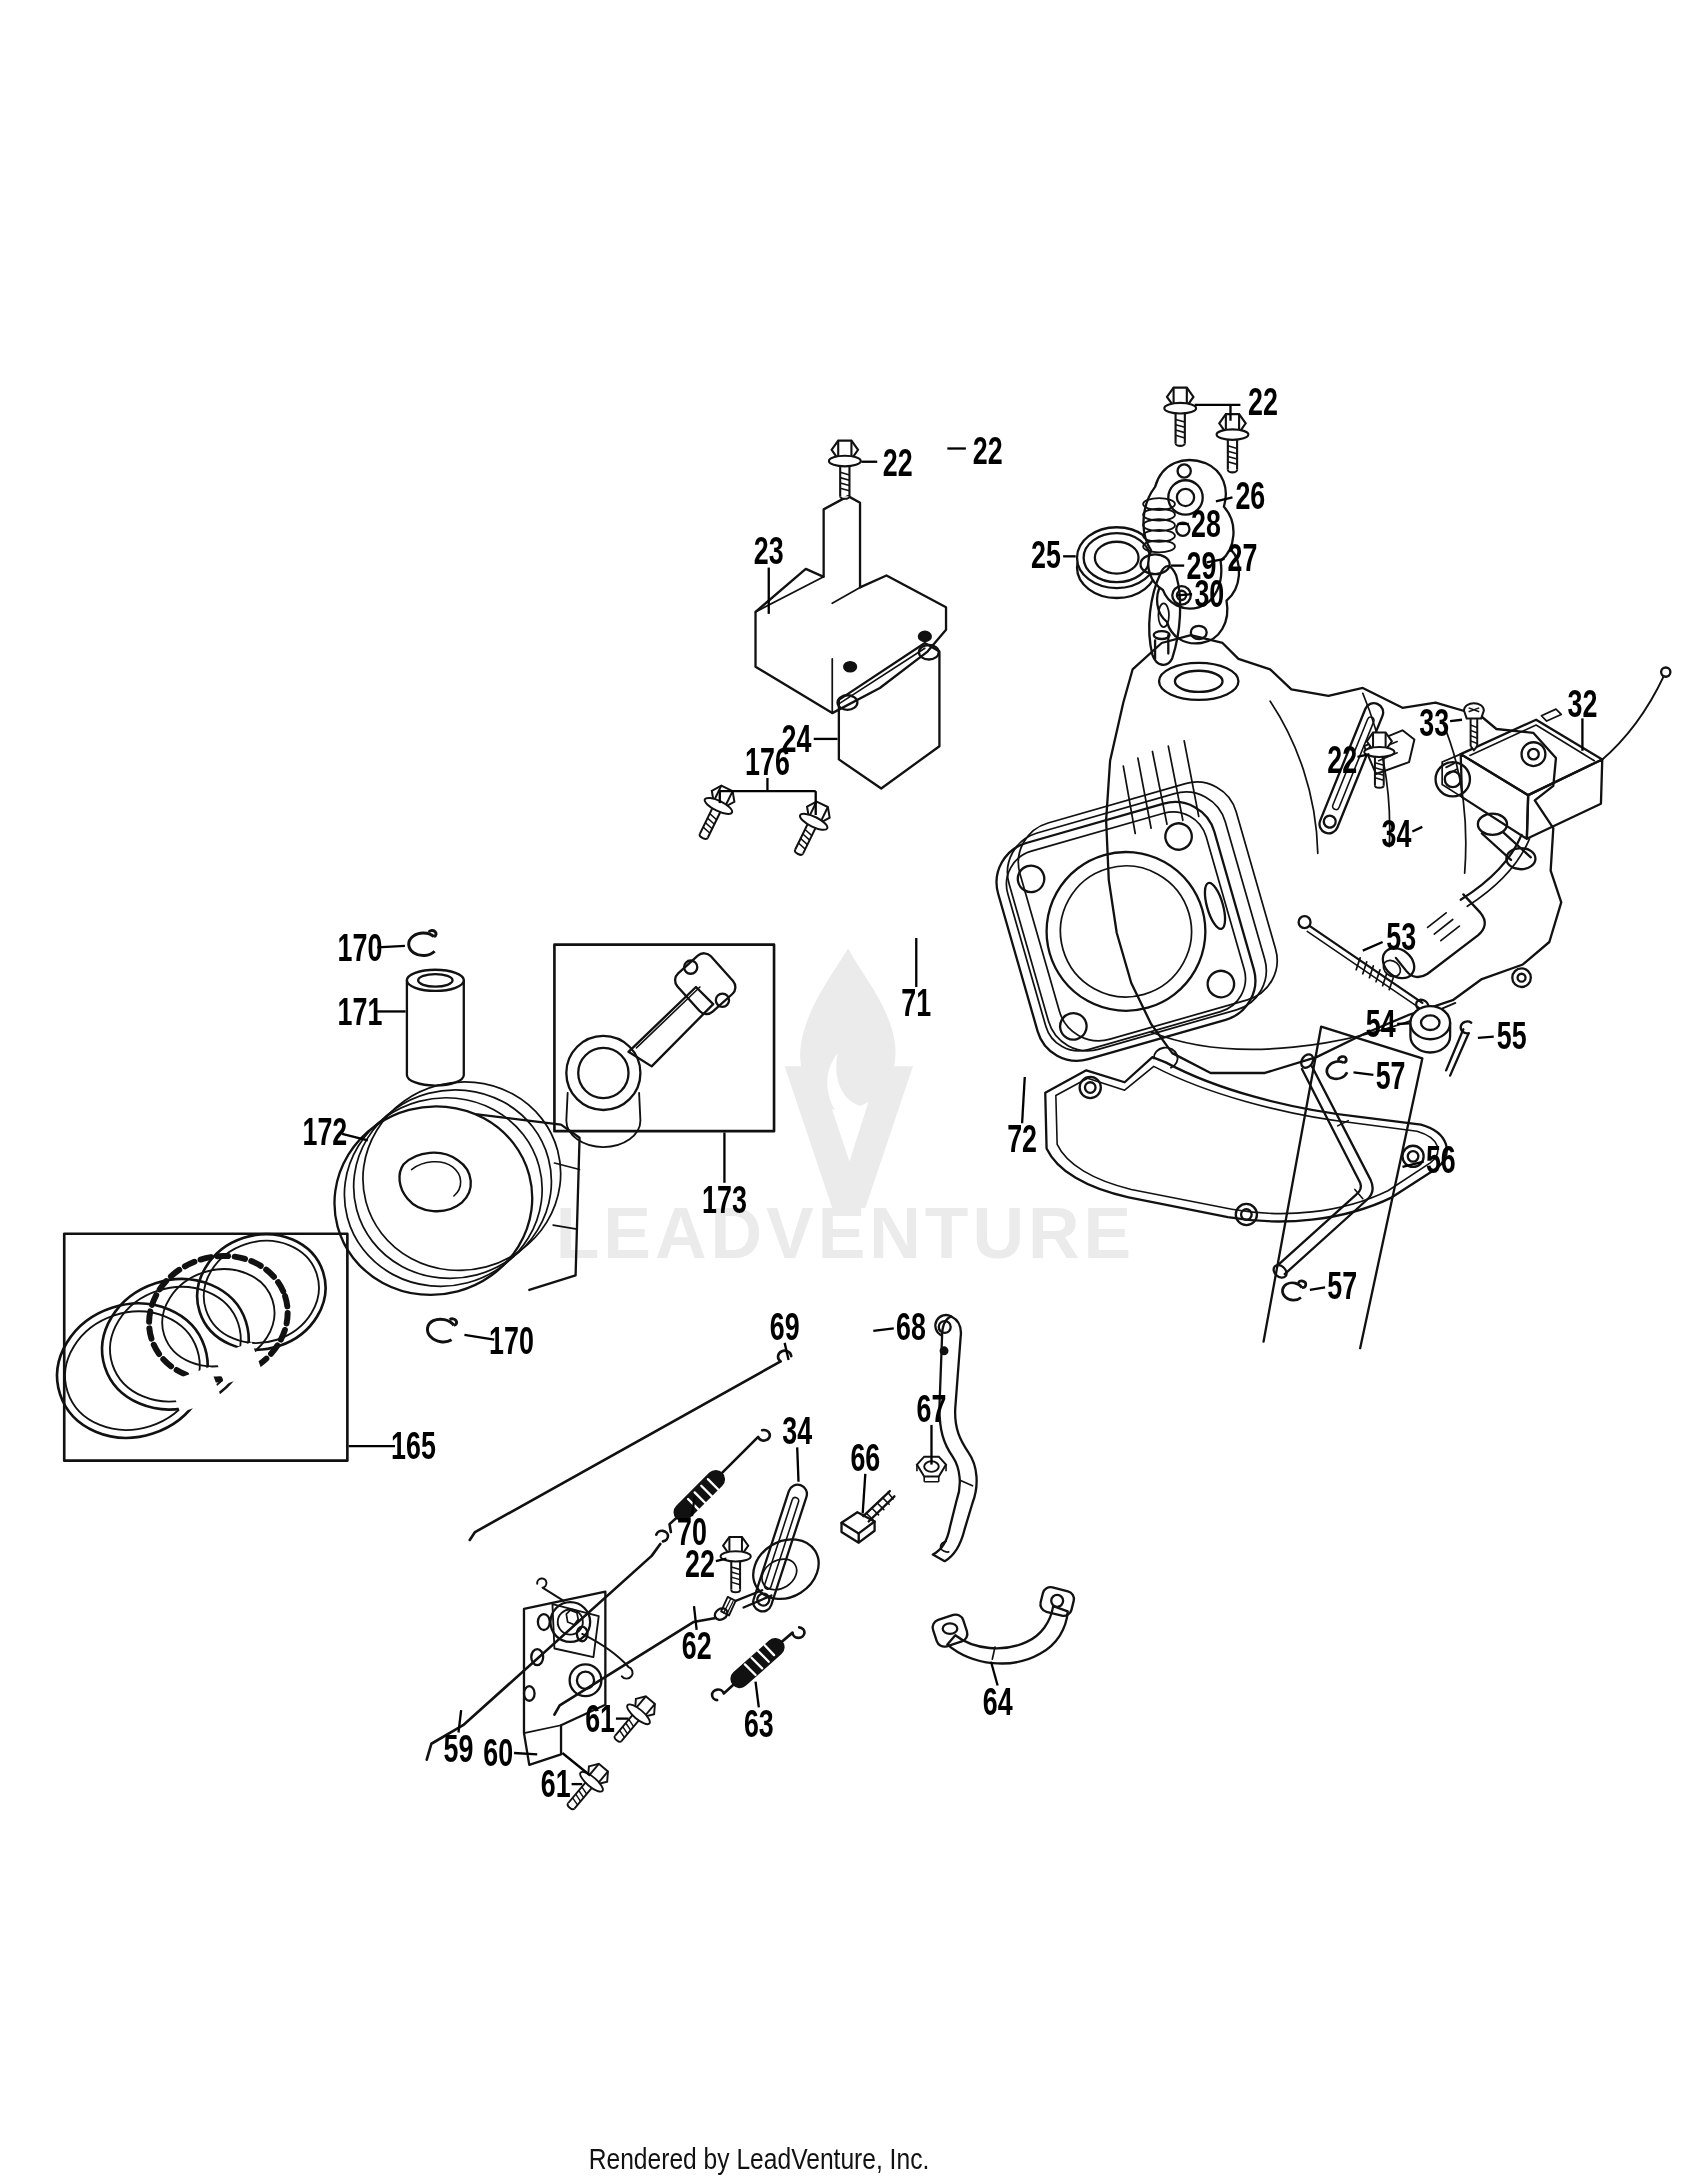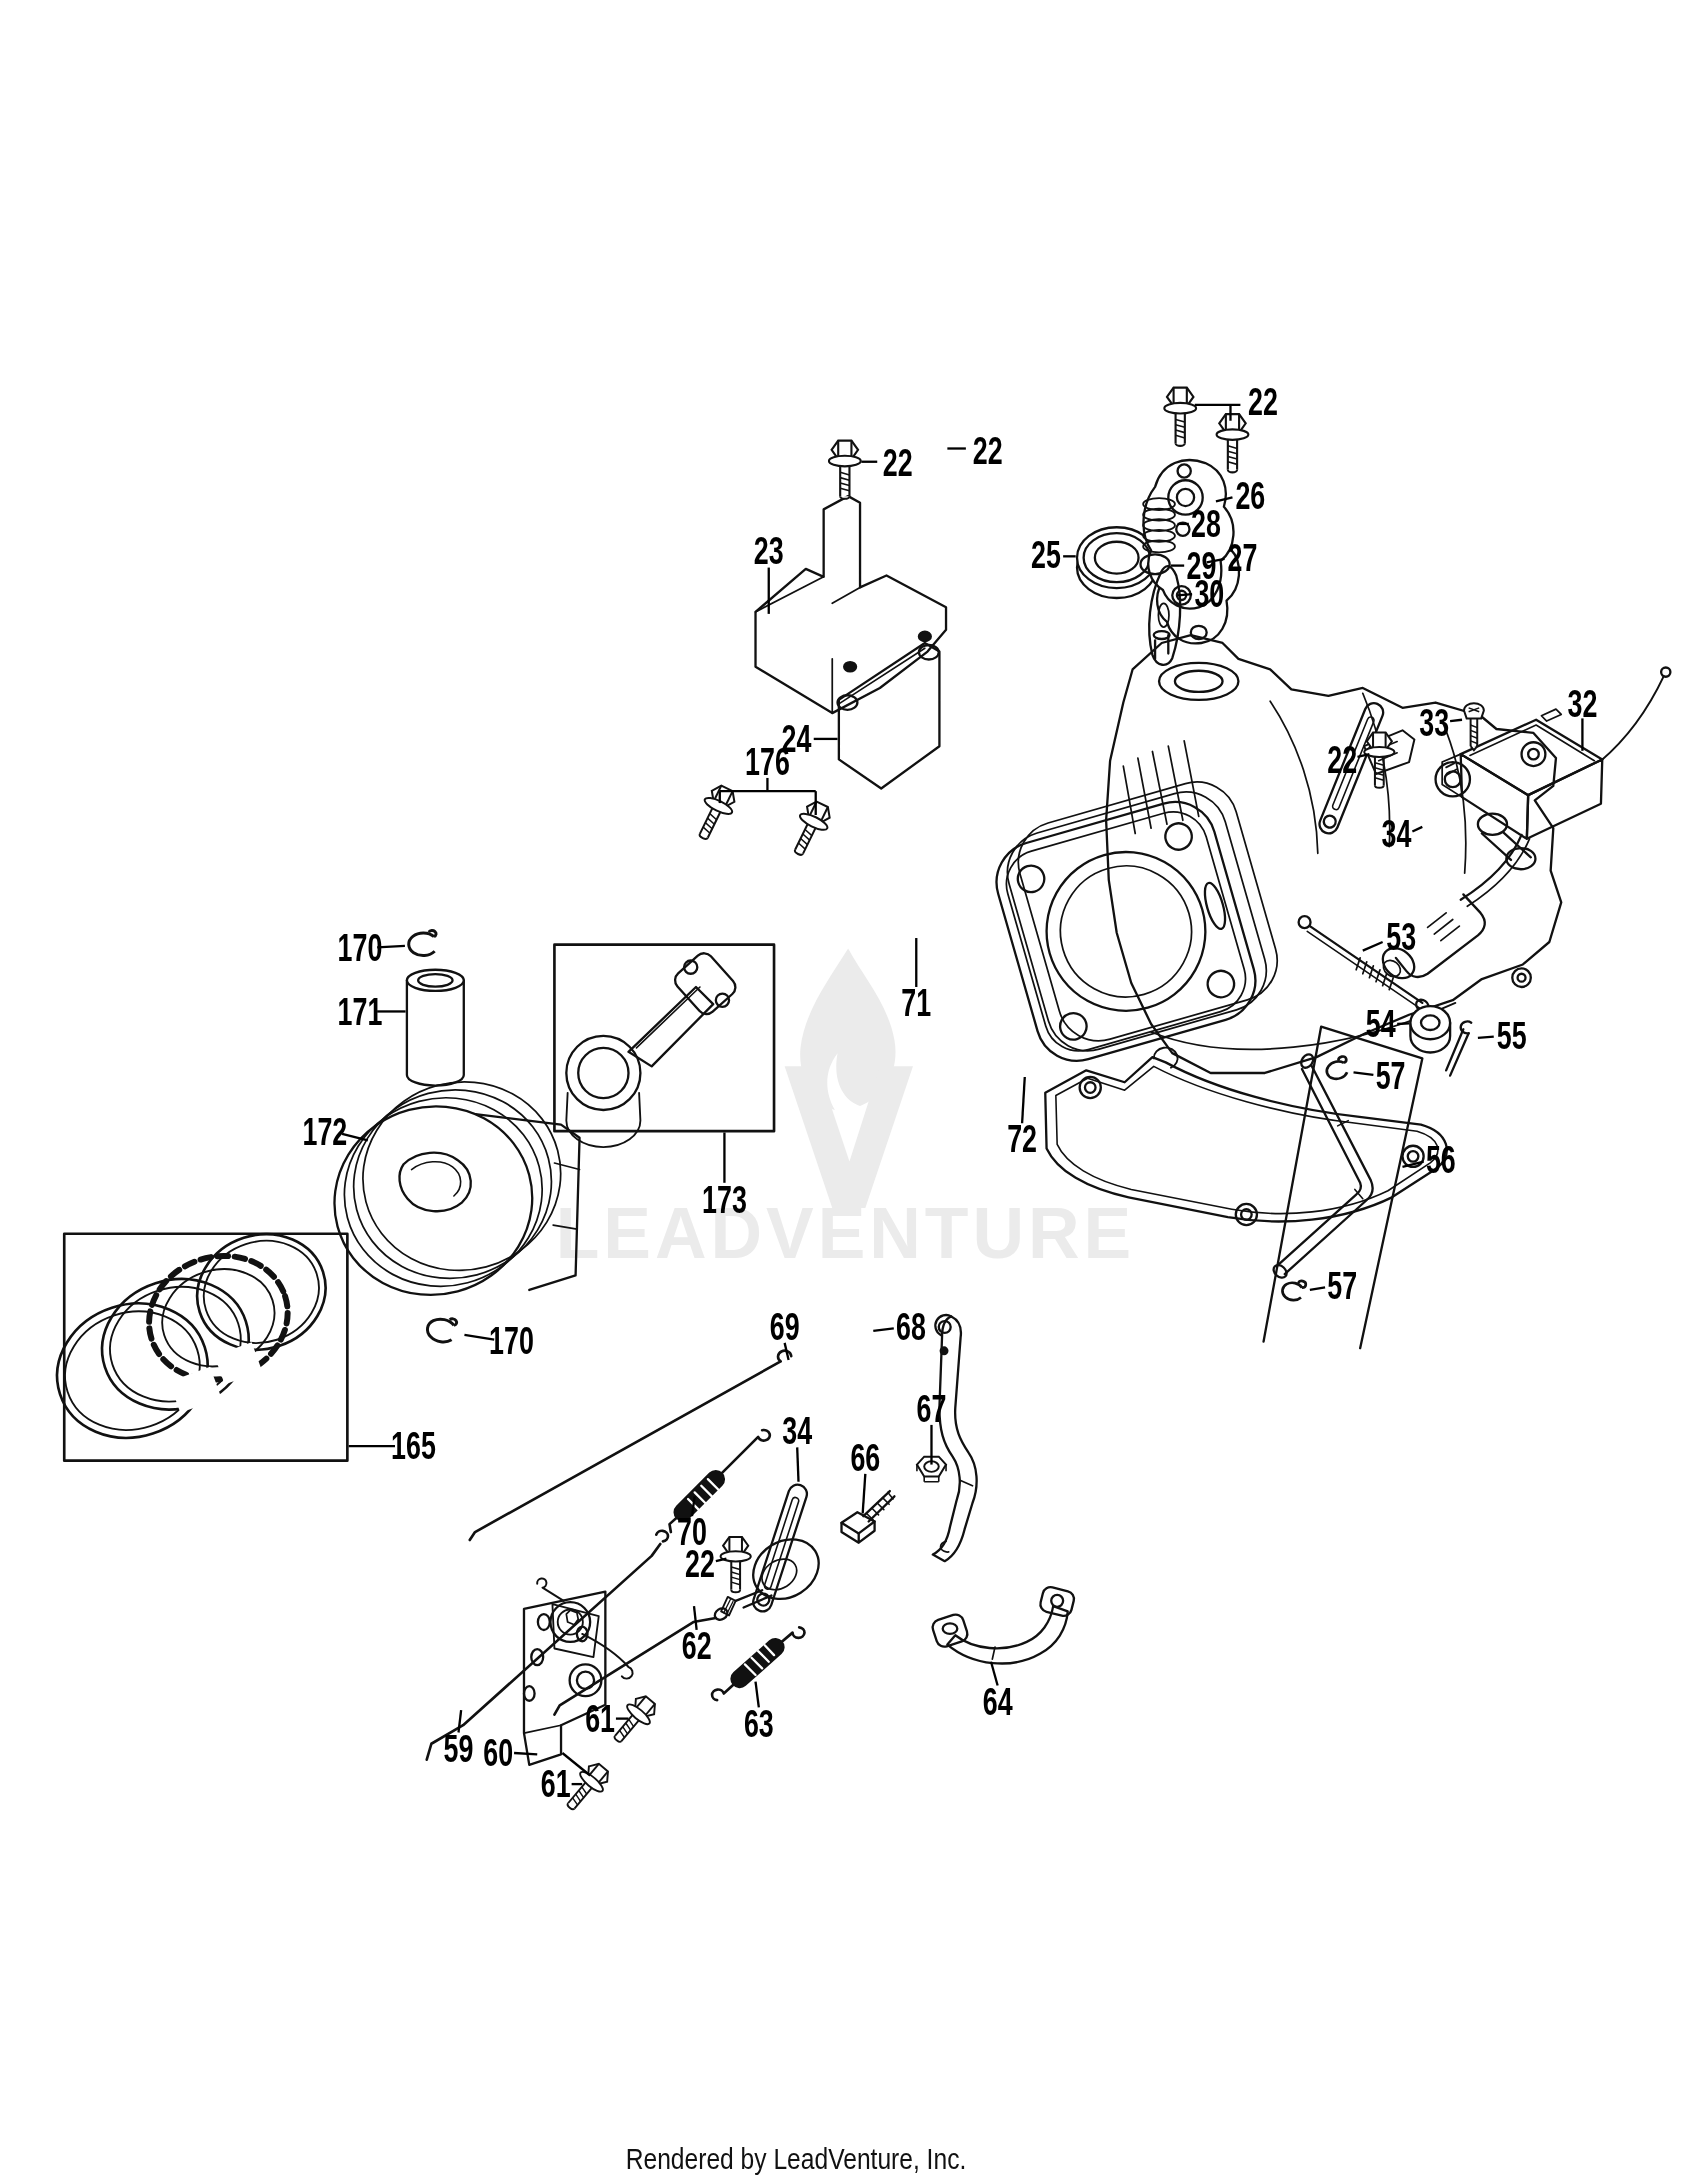--- a/index.html
+++ b/index.html
@@ -1,21 +1,21 @@
 <!DOCTYPE html>
 <html style="font-size:10.6px"><head>
 <meta charset="utf-8">
 <style>
   html,body{margin:0;padding:0;background:#ffffff;}
   .page{position:relative;width:1687px;height:2183px;background:#fff;overflow:hidden;
         font-family:"Liberation Sans",sans-serif;}
   svg{position:absolute;left:0;top:0;}
   .pl{font:700 58px "Liberation Sans",sans-serif;fill:#000;text-anchor:middle;dominant-baseline:central;}
   .wmtext{font:700 108px "Liberation Sans",sans-serif;letter-spacing:6px;text-anchor:middle;}
-  .footer{position:absolute;left:796px;top:2142px;transform:translateX(-50%);white-space:nowrap;}
+  .footer{position:absolute;left:759px;top:2142px;transform:translateX(-50%);white-space:nowrap;}
   .footer span{display:inline-block;transform:scaleX(0.82);font:400 30px "Liberation Sans",sans-serif;color:#111;}
   line.leader{stroke:#000;stroke-width:3.5;}
 </style>
 </head>
 <body>
 
 <div class="page">
 
 <svg width="1687" height="2183" viewBox="0 0 2550 3300">
   <defs>

